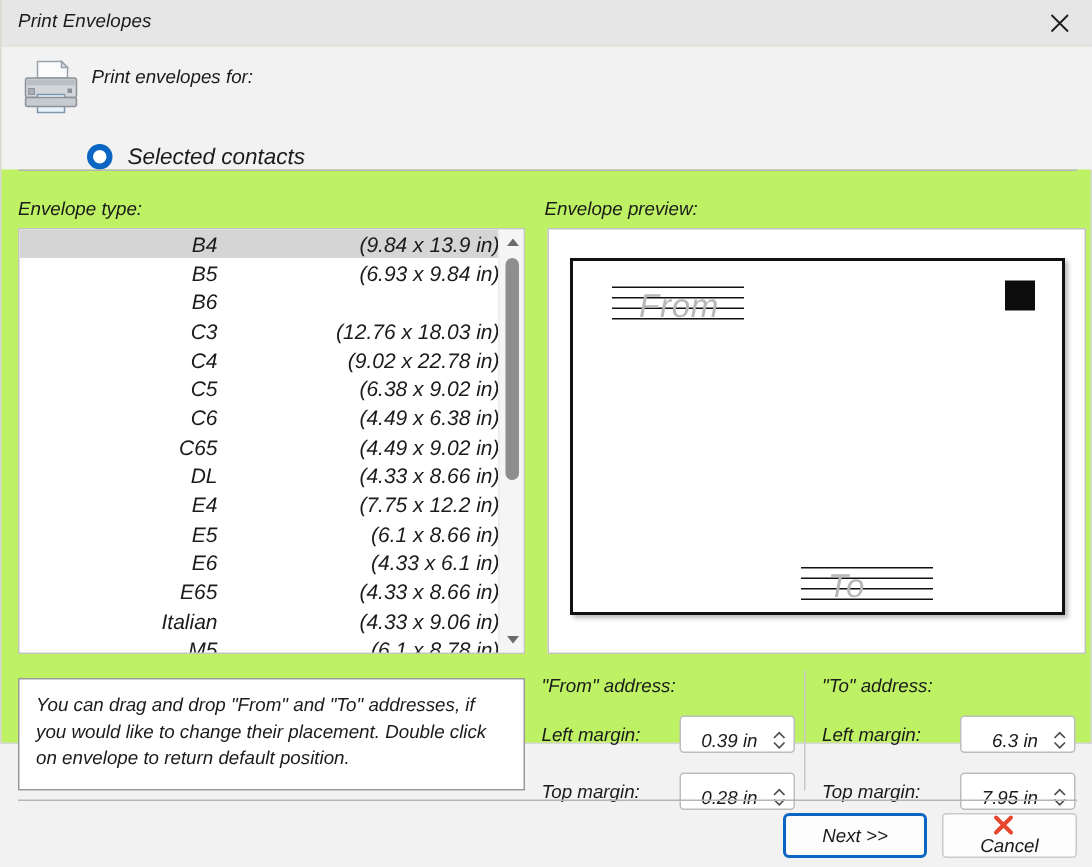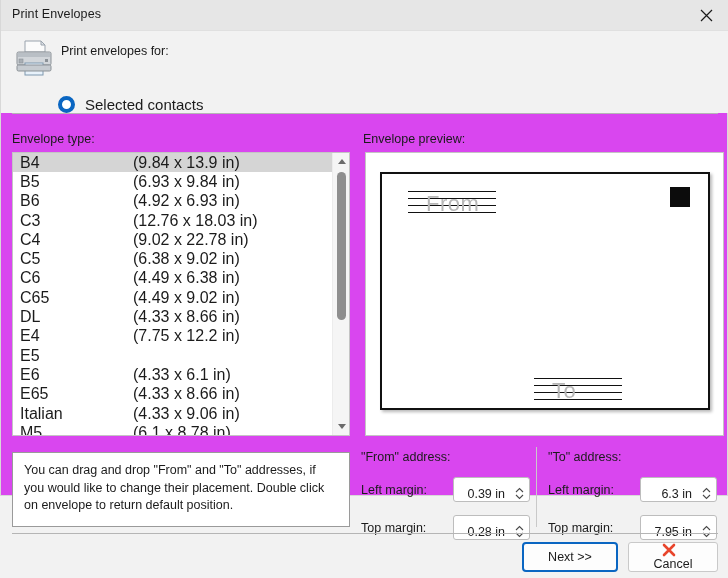--- a/index.html
+++ b/index.html
@@ -6,23 +6,24 @@
   html, body {
     margin: 0; padding: 0;
     width: 728px; height: 578px;
     overflow: hidden;
     font-family: "Liberation Sans", sans-serif;
     background: #f2f2f2;
   }
   #app {
     position: relative;
     width: 728px; height: 496px;
-    background: #d946ef;
+    background: #bef264;
     border: 1px solid #d8d8d8;
     border-top: none;
+    font-style: italic;
   }
 
   
   .titlebar {
     position: absolute; left: 0; top: 0;
     width: 728px; height: 31px;
     background: #e6e6e6;
     border-bottom: 1px solid #e0e0e0;
   }
   .titlebar-text {
@@ -87,22 +88,23 @@
   .listbox {
     position: absolute; left: 11px; top: 152px;
     width: 338px; height: 284px;
     background: #ffffff;
     border: 1px solid #c4c4c4;
     overflow: hidden;
   }
   .list-rows { position: absolute; left: 0; top: 0; width: 320px; }
   .list-row {
     height: 19.3px; display: flex; align-items: center;
-    font-size: 16px; color: #1b1b1b; cursor: default;
-    padding-left: 7px;
+    font-size: 14px; color: #1b1b1b; cursor: default;
+    padding-left: 19px;
+    text-align: right;
   }
   .list-row.selected { background: #d5d5d5; }
   .row-name { width: 113px; flex: 0 0 auto; }
   .row-dims { flex: 1 1 auto; }
 
   .scrollbar {
     position: absolute; right: 0; top: 0;
     width: 17px; height: 282px;
     background: #f5f5f5; border-left: 1px solid #ececec;
     cursor: pointer;
@@ -269,21 +271,20 @@
         <div class="list-row selected">
           <span class="row-name">B4</span>
           <span class="row-dims">(9.84 x 13.9 in)</span>
         </div>
         <div class="list-row">
           <span class="row-name">B5</span>
           <span class="row-dims">(6.93 x 9.84 in)</span>
         </div>
         <div class="list-row">
           <span class="row-name">B6</span>
-          <span class="row-dims">(4.92 x 6.93 in)</span>
         </div>
         <div class="list-row">
           <span class="row-name">C3</span>
           <span class="row-dims">(12.76 x 18.03 in)</span>
         </div>
         <div class="list-row">
           <span class="row-name">C4</span>
           <span class="row-dims">(9.02 x 22.78 in)</span>
         </div>
         <div class="list-row">
@@ -301,20 +302,21 @@
         <div class="list-row">
           <span class="row-name">DL</span>
           <span class="row-dims">(4.33 x 8.66 in)</span>
         </div>
         <div class="list-row">
           <span class="row-name">E4</span>
           <span class="row-dims">(7.75 x 12.2 in)</span>
         </div>
         <div class="list-row">
           <span class="row-name">E5</span>
+          <span class="row-dims">(6.1 x 8.66 in)</span>
         </div>
         <div class="list-row">
           <span class="row-name">E6</span>
           <span class="row-dims">(4.33 x 6.1 in)</span>
         </div>
         <div class="list-row">
           <span class="row-name">E65</span>
           <span class="row-dims">(4.33 x 8.66 in)</span>
         </div>
         <div class="list-row">

